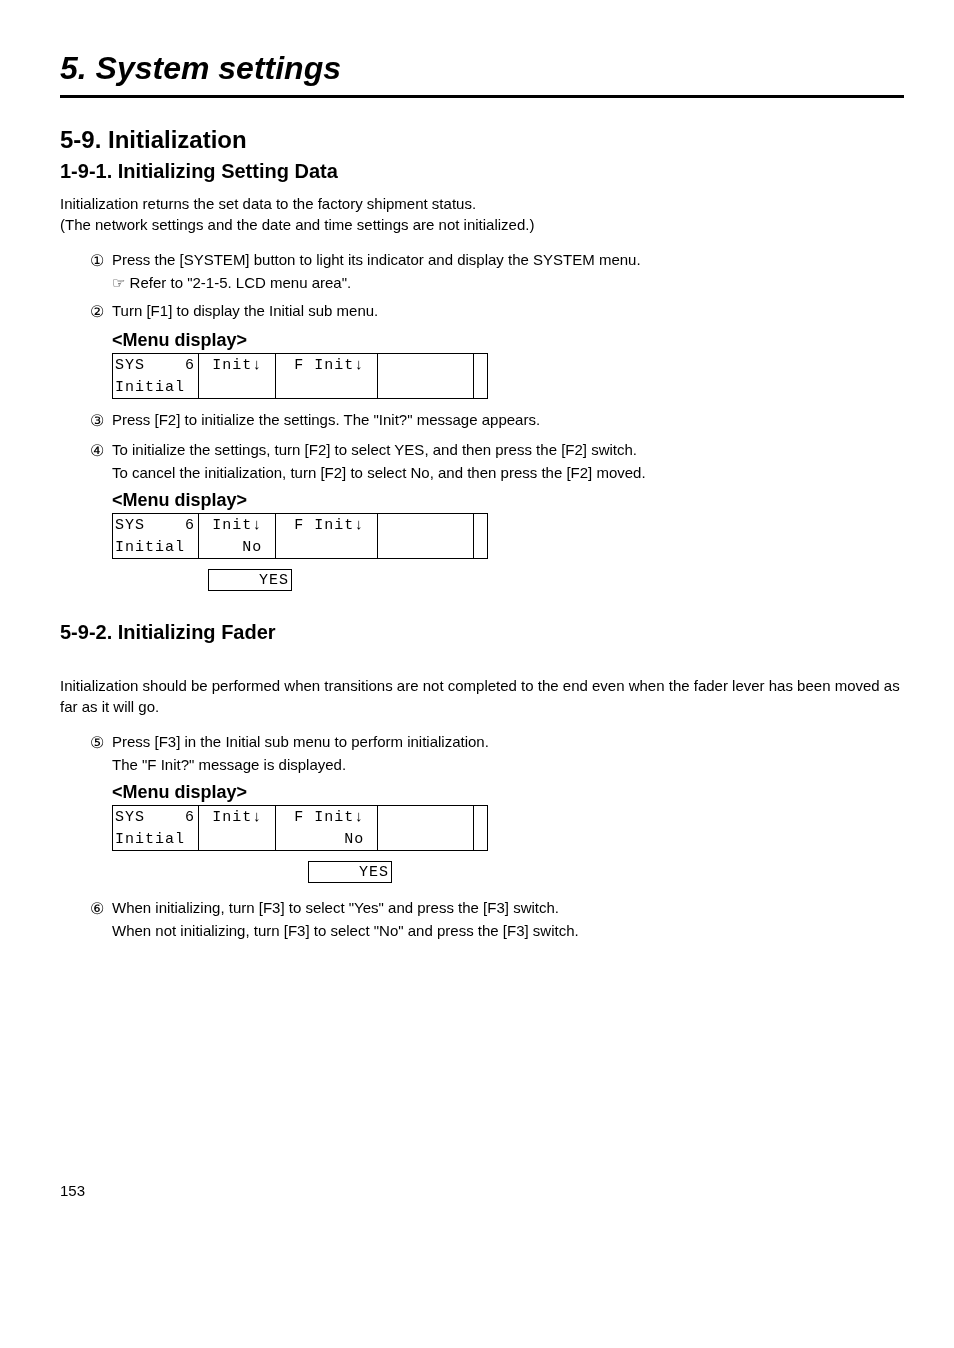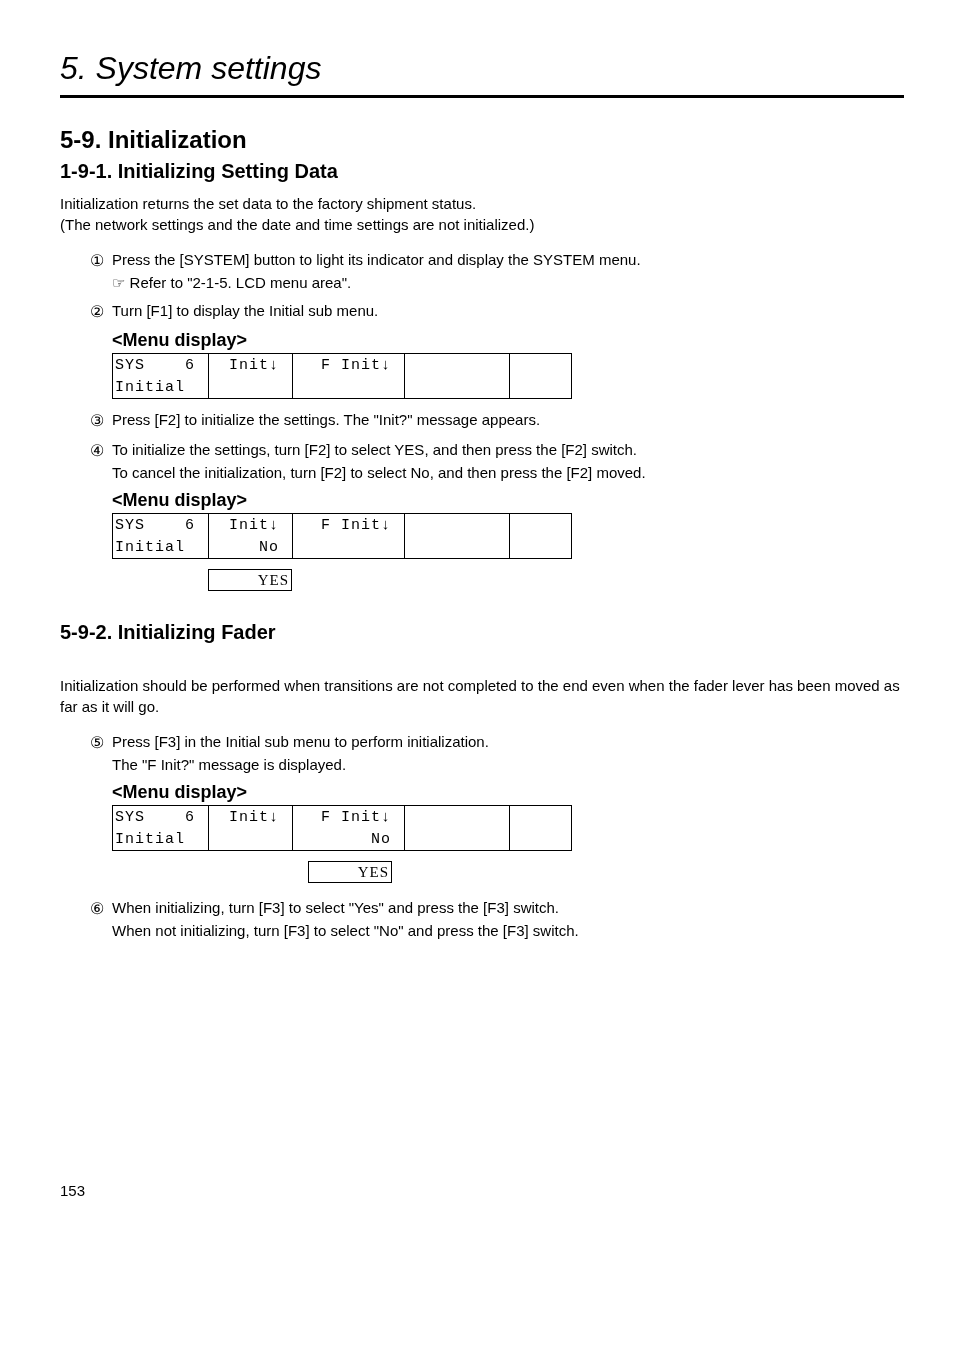--- a/index.html
+++ b/index.html
@@ -9,21 +9,21 @@
     }
     body {
       font-family: Arial, Helvetica, sans-serif;
       background: #fff;
       color: #000;
       width: 954px;
       padding: 50px 50px 30px 60px;
     }
     .chapter-title {
       font-style: italic;
-      font-weight: normal;
+      font-weight: bold;
       font-size: 32px;
       padding-bottom: 8px;
       border-bottom: 3px solid #000;
       margin-bottom: 28px;
     }
     .section-title {
       font-weight: bold;
       font-size: 24px;
       margin-bottom: 4px;
     }
@@ -61,21 +61,21 @@
     .display-label {
       font-weight: bold;
       font-size: 18px;
       margin-top: 2px;
       margin-left: 52px;
     }
     .display {
       border: 1px solid #000;
       font-family: "Courier New", monospace;
       font-size: 15px;
-      width: 460px;
+      width: 376px;
       display: flex;
       flex-direction: column;
       margin-left: 52px;
       margin-top: 2px;
       margin-bottom: 10px;
       letter-spacing: 1px;
     }
     .display-row {
       display: flex;
       height: 22px;
@@ -96,21 +96,21 @@
       padding-left: 2px;
       padding-right: 0;
     }
     .c1 { width: 96px; }
     .c2 { width: 84px; }
     .c3 { width: 112px; }
     .c4 { width: 105px; }
     .c5 { border-right: none; flex: 1; }
     .yes-box {
       border: 1px solid #000;
-      font-family: Liberation Serif, serif;
+      font-family: Liberation Mono, monospace;
       width: 84px;
       text-align: right;
       padding-right: 2px;
       margin-top: 6px;
       letter-spacing: 1px;
       font-size: 15px;
       height: 22px;
       display: flex;
       align-items: center;
       justify-content: flex-end;

